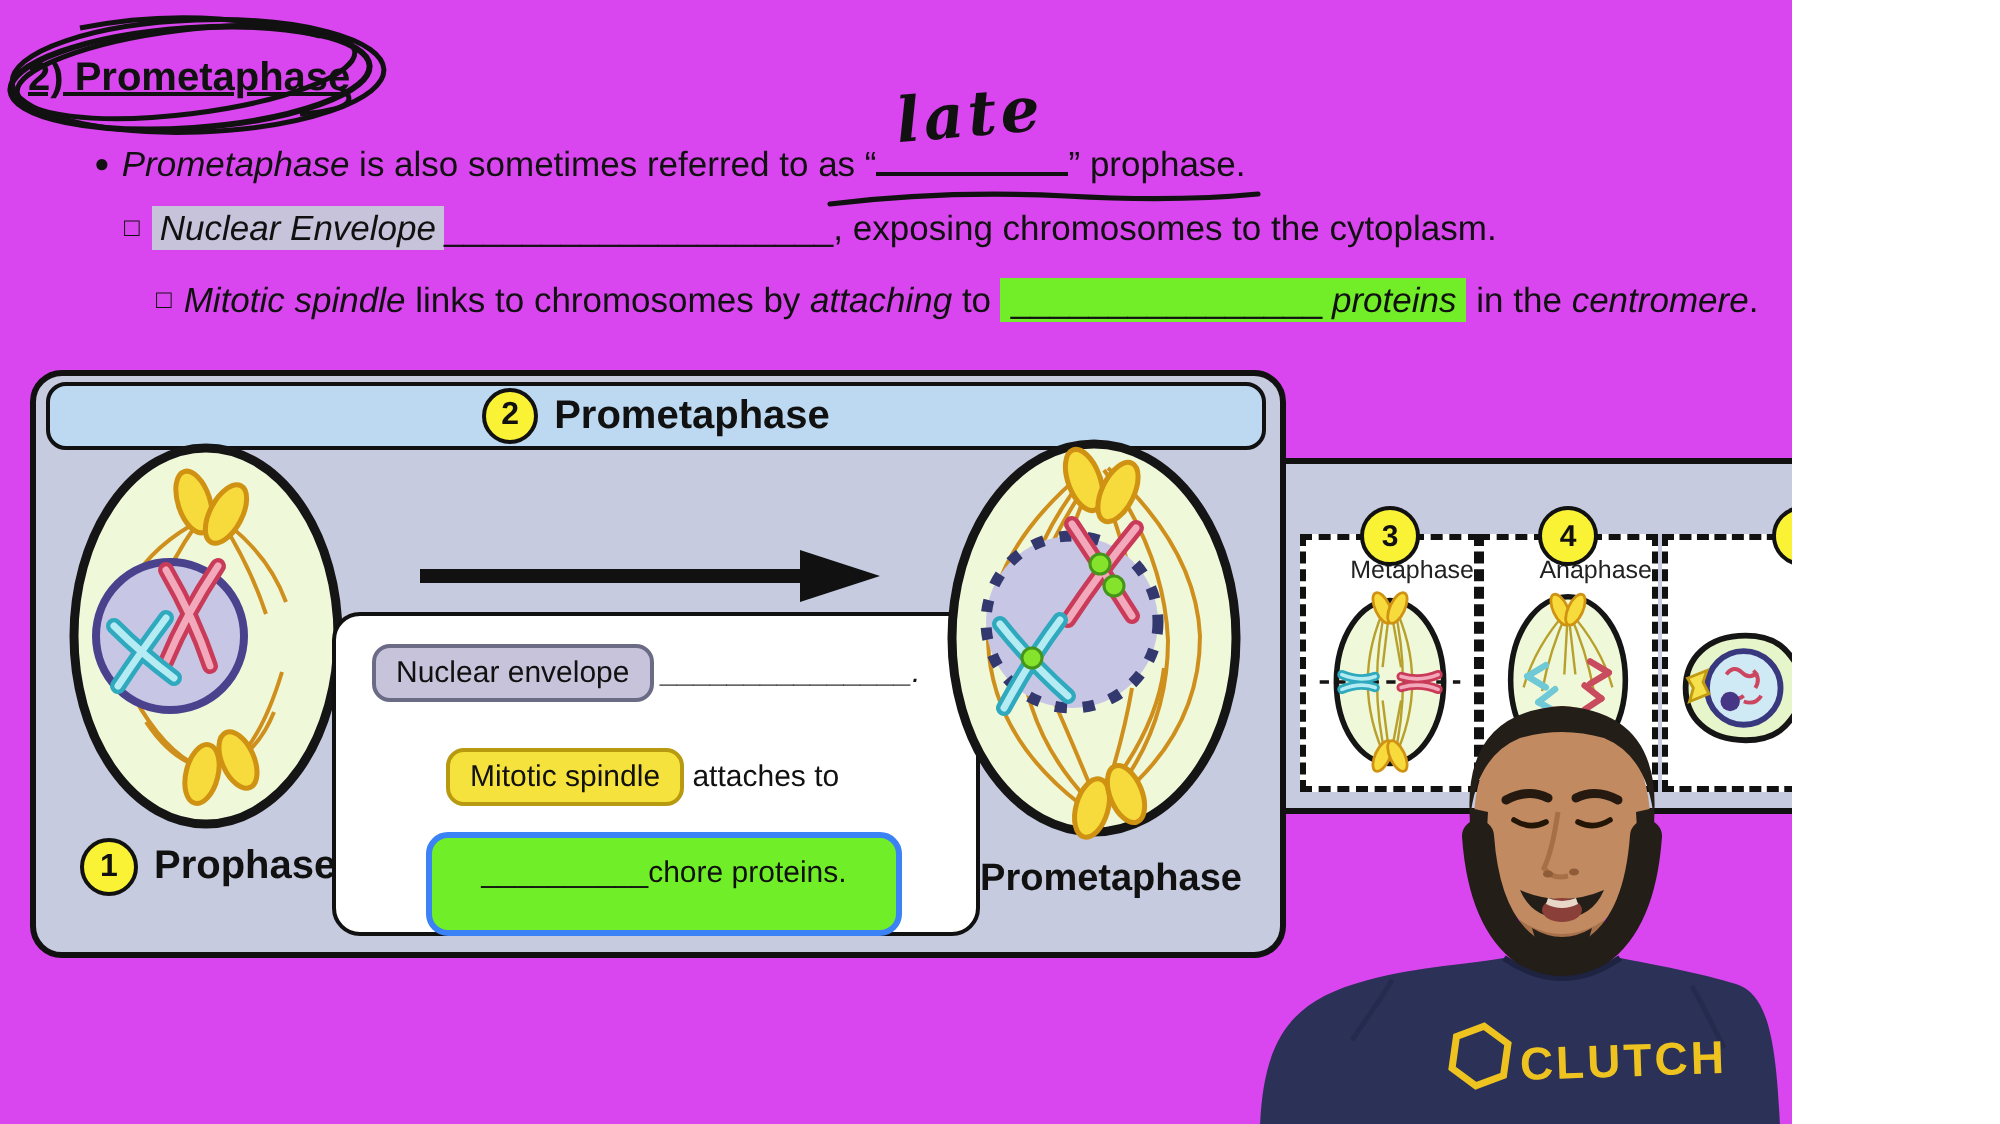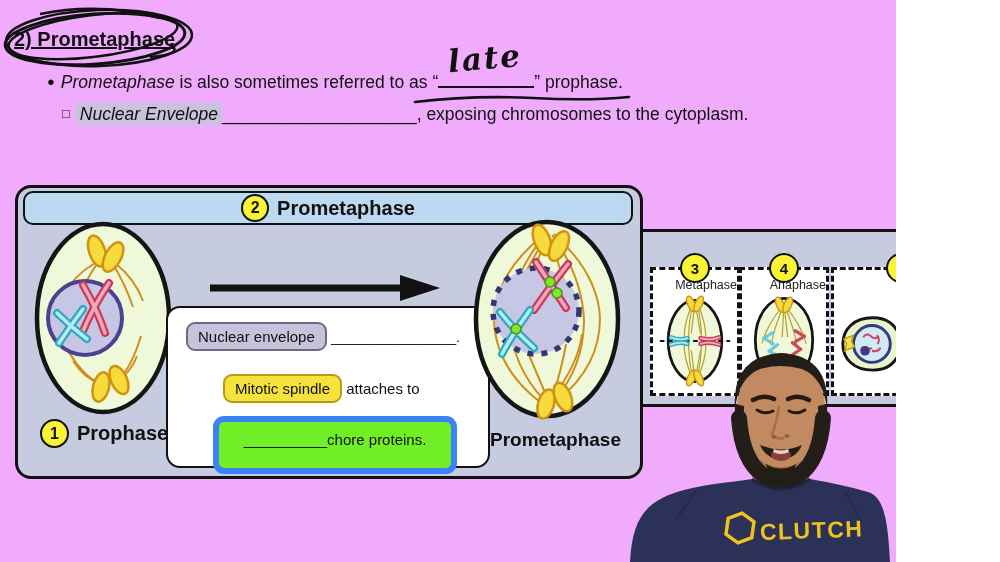--- a/index.html
+++ b/index.html
@@ -1,16 +1,16 @@
 <!DOCTYPE html>
 <html><head>
 <meta charset="utf-8">
 <style>
   html,body{margin:0;padding:0;background:#fff;}
-  .stage{position:relative;width:896px;height:562px;background:#f0abfc;overflow:hidden;
+  .stage{position:relative;width:896px;height:562px;background:#d946ef;overflow:hidden;
          font-family:"Liberation Sans", sans-serif;color:#111;}
   .abs{position:absolute;}
 
   
   .title-wrap{left:0;top:2px;width:220px;height:70px;}
   .title-text{left:14px;top:28px;font-size:20px;font-weight:bold;text-decoration:underline;white-space:nowrap;}
   .bullet1{left:22px;top:66px;font-size:17.5px;white-space:nowrap;margin-left:25px;}
   .ital{font-style:italic;}
   .hand-blank{display:inline-block;width:96px;border-bottom:2px solid #111;text-align:center;vertical-align:baseline;position:relative;height:20px;}
   .handwrite{position:absolute;left:10px;top:-26px;font-family:"DejaVu Serif",serif;font-style:italic;font-weight:bold;
@@ -31,24 +31,24 @@
          border-radius:50%;font-weight:bold;}
   .badge-hdr{width:24px;height:24px;font-size:16px;}
   .hdr-label{font-weight:bold;font-size:20px;}
   .phase-caption{display:flex;align-items:center;gap:8px;}
   .cap-text{font-weight:bold;font-size:20px;}
 
   .notebox{left:148px;top:118px;width:320px;height:158px;background:#fff;border:2.5px solid #111;border-radius:14px;}
   .pill{display:inline-block;border-radius:9px;font-size:15px;padding:4px 10px;}
   .pill-lav{background:#c6c3db;border:2px solid #6b6b85;}
   .pill-yel{background:#f6e23c;border:2px solid #b89a10;}
-  .pill-grn{background:#70ef28;border:6px solid #3b82f6;border-radius:11px;width:212px;height:33px;
+  .pill-grn{background:#70ef28;border:3px solid #3b82f6;border-radius:11px;width:212px;height:33px;
             text-align:center;font-size:15px;padding-top:9px;}
   .nb-row{position:absolute;white-space:nowrap;font-size:15px;}
-  .nb-blank{letter-spacing:0;}
+  .nb-blank{letter-spacing:0;font-style:italic;}
 
   
   .panel{left:633px;top:229px;width:337px;height:172px;background:#c7cbdf;border:3px solid #111;
          border-radius:0 16px 16px 0;z-index:1;}
   .dashbox{position:absolute;background:#fff;border:3px dashed #111;}
   .dash-label{position:absolute;top:8px;left:0;right:0;text-align:right;font-size:12.5px;color:#222;}
   .badge-sm{position:absolute;width:26px;height:26px;font-size:15px;z-index:3;}
 
   .person{left:618px;top:348px;width:285px;height:215px;z-index:6;}
   svg{display:block;}
@@ -72,20 +72,23 @@
   </div>
 
   <svg class="abs" style="left:413px;top:92px;" width="220" height="16">
     <path d="M2,10 Q60,3 120,6 Q175,9 216,5" fill="none" stroke="#111" stroke-width="2.6" stroke-linecap="round"></path>
   </svg>
 
   <div class="abs sub sub1">
     <span class="marker">□</span><span class="hl-lav ital">Nuclear Envelope</span><span>____________________</span><span>, exposing chromosomes to the cytoplasm.</span>
   </div>
 
+  <div class="abs sub sub2">
+    <span class="marker">□</span><span class="ital">Mitotic spindle</span><span> links to chromosomes by </span><span class="ital">attaching</span><span> to </span><span class="hl-grn"><span>________________ </span><span class="ital">proteins</span></span><span> in the </span><span class="ital">centromere</span><span>.</span>
+  </div>
 
   <div class="abs panel">
     <div class="dashbox" style="left:14px;top:35px;width:84px;height:123px;">
       <div class="dash-label">Metaphase</div>
       <svg style="position:absolute;left:5px;top:24px;" width="74" height="94" viewBox="0 0 80 96">
         <ellipse cx="40" cy="48" rx="29" ry="44" fill="#f0f8da" stroke="#151515" stroke-width="3"></ellipse>
         <g stroke="#b8a02c" stroke-width="1.3" fill="none">
           <path d="M38,6 Q18,48 38,90"></path>
             <path d="M38,6 Q28,48 38,90"></path>
           <path d="M42,6 Q62,48 42,90"></path>

